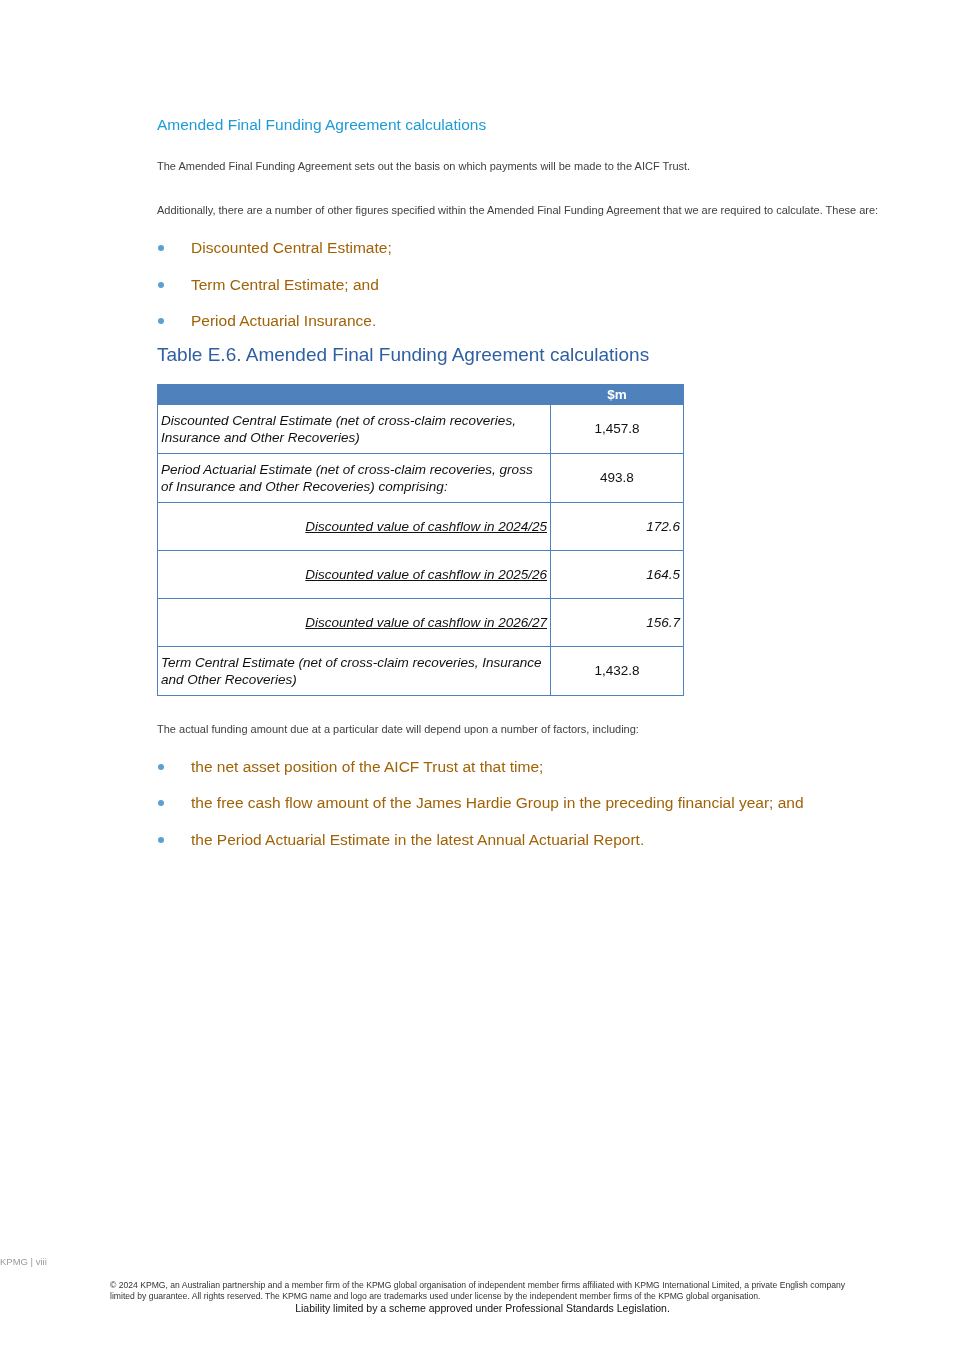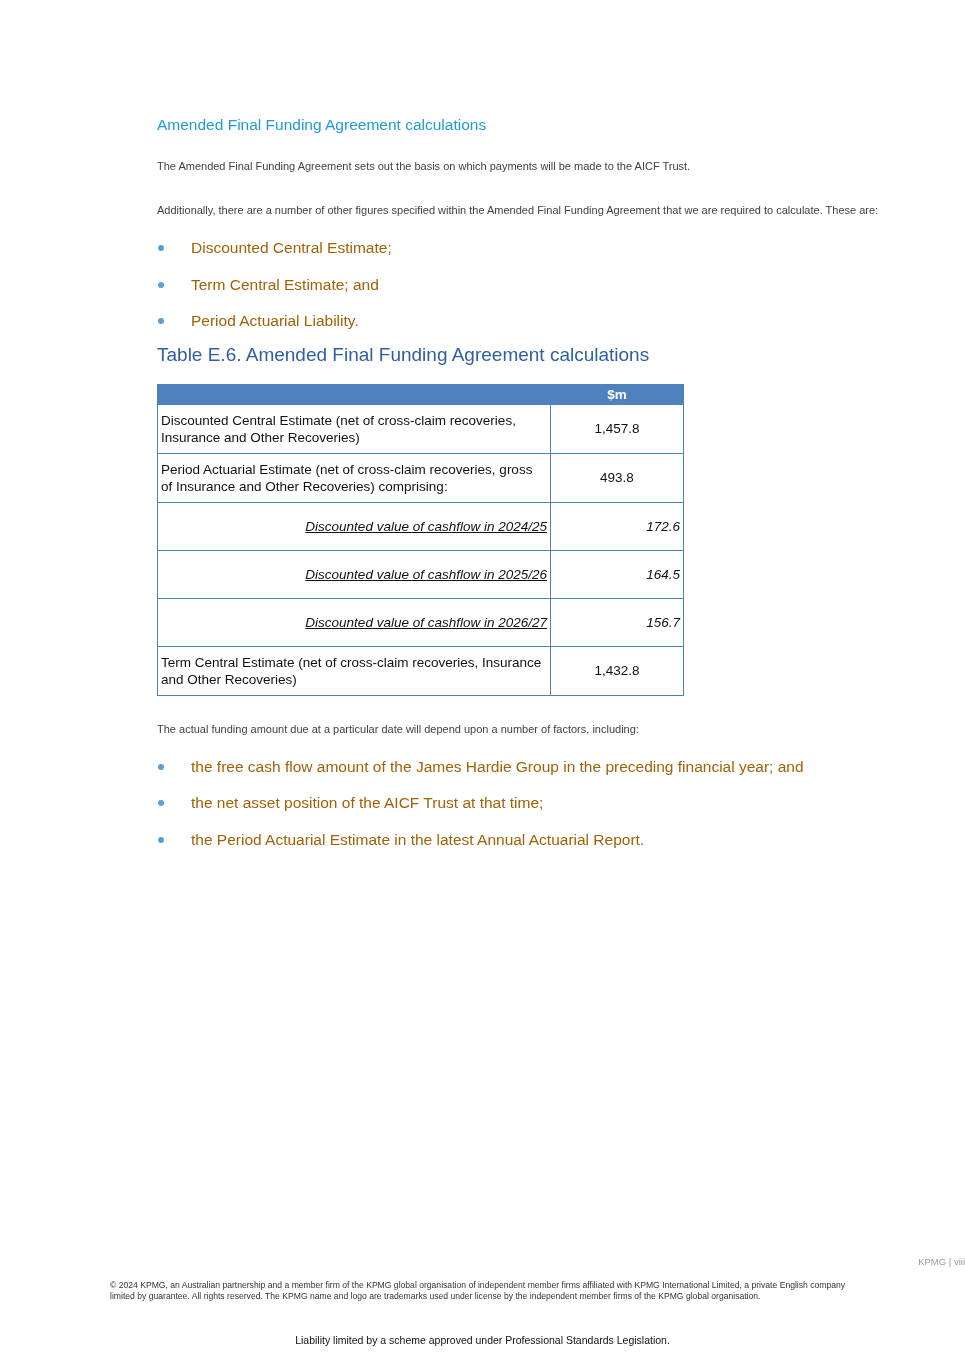--- a/index.html
+++ b/index.html
@@ -8,46 +8,46 @@
     .content { position: absolute; left: 126px; top: 114px; width: 735px; margin-left: 31px; }
     .section-heading { color: #1e9bd7; font-size: 15.5px; line-height: 22px; margin: 0 0 13px 0; font-weight: normal; }
     .para { font-size: 11px; line-height: 34px; margin: 0 0 10px 0; text-align: justify; color: #404040; }
     .bullets { list-style: none; padding: 0; margin: 0 0 8px 0; }
     .bullets li { position: relative; padding-left: 34px; font-size: 15.5px; line-height: 22px; margin-bottom: 14.5px; color: #a16207; }
     .bullet-dot { position: absolute; left: 1px; top: 8px; width: 6px; height: 6px; border-radius: 50%; background: #5aa0d4; }
     .table-caption { color: #2f5fa3; font-size: 19px; line-height: 22px; margin: -3px 0 18px 0; }
     table.calc { border-collapse: collapse; width: 527px; font-family: "Liberation Sans", sans-serif; font-size: 13.5px; color: #111; }
     table.calc th { background: #4f81bd; color: #ffffff; font-weight: bold; height: 19px; padding: 0; font-size: 13.5px; border: 1px solid #4f81bd; }
     table.calc td { border: 1px solid #4f81bd; padding: 0 3px; vertical-align: middle; line-height: 17px; }
-    table.calc td.label { width: 386px; }
+    table.calc td.label { width: 386px; font-style: italic; }
     table.calc td.value { text-align: center; }
     table.calc tr.main td { height: 48px; }
     table.calc tr.sub td { height: 47px; font-style: italic; }
     table.calc tr.sub td.label { text-align: right; text-decoration: underline; }
     table.calc tr.sub td.value { text-align: right; }
     .after-table { margin-top: 16px; }
-    .footer-page { position: absolute; top: 1256px; left: 0; width: 965px; text-align: right; font-size: 9.5px; color: #9a9a9a; }
+    .footer-page { position: absolute; top: 1256px; left: 0; width: 965px; text-align: left; font-size: 9.5px; color: #9a9a9a; }
     .footer-copy { position: absolute; top: 1280px; left: 110px; width: 745px; text-align: left; font-size: 8.6px; line-height: 10.5px; color: #333; }
-    .footer-liability { position: absolute; top: 1302px; left: 0; width: 965px; text-align: center; font-size: 10.5px; color: #111; margin-top: 32px; }
+    .footer-liability { position: absolute; top: 1302px; left: 0; width: 965px; text-align: center; font-size: 10.5px; color: #111; }
   </style>
 </head>
 <body>
 
 <div class="page">
   <div class="content">
 
     <h2 class="section-heading">Amended Final Funding Agreement calculations</h2>
 
     <p class="para">The Amended Final Funding Agreement sets out the basis on which payments will be made to the AICF Trust.</p>
     <p class="para">Additionally, there are a number of other figures specified within the Amended Final Funding Agreement that we are required to calculate. These are:</p>
 
     <ul class="bullets">
       <li><span class="bullet-dot"></span><span>Discounted Central Estimate;</span></li>
       <li><span class="bullet-dot"></span><span>Term Central Estimate; and</span></li>
-      <li><span class="bullet-dot"></span><span>Period Actuarial Liability.</span></li>
+      <li><span class="bullet-dot"></span><span>Period Actuarial Insurance.</span></li>
     </ul>
 
     <div class="table-caption">Table E.6. Amended Final Funding Agreement calculations</div>
 
     <table class="calc">
       <thead>
         <tr>
           <th></th>
           <th>$m</th>
         </tr>
@@ -76,22 +76,22 @@
         <tr class="main">
           <td class="label">Term Central Estimate (net of cross-claim recoveries, Insurance and Other Recoveries)</td>
           <td class="value">1,432.8</td>
         </tr>
       </tbody>
     </table>
 
     <div class="after-table">
       <p class="para">The actual funding amount due at a particular date will depend upon a number of factors, including:</p>
       <ul class="bullets">
+        <li><span class="bullet-dot"></span><span>the net asset position of the AICF Trust at that time;</span></li>
         <li><span class="bullet-dot"></span><span>the free cash flow amount of the James Hardie Group in the preceding financial year; and</span></li>
-        <li><span class="bullet-dot"></span><span>the net asset position of the AICF Trust at that time;</span></li>
         <li><span class="bullet-dot"></span><span>the Period Actuarial Estimate in the latest Annual Actuarial Report.</span></li>
       </ul>
     </div>
   </div>
 
   <div class="footer-page">KPMG  |  viii</div>
   <div class="footer-copy">© 2024 KPMG, an Australian partnership and a member firm of the KPMG global organisation of independent member firms affiliated with KPMG International Limited, a private English company limited by guarantee. All rights reserved. The KPMG name and logo are trademarks used under license by the independent member  firms of the KPMG global organisation.</div>
   <div class="footer-liability">Liability limited by a scheme approved under Professional Standards Legislation.</div>
 </div>
 

